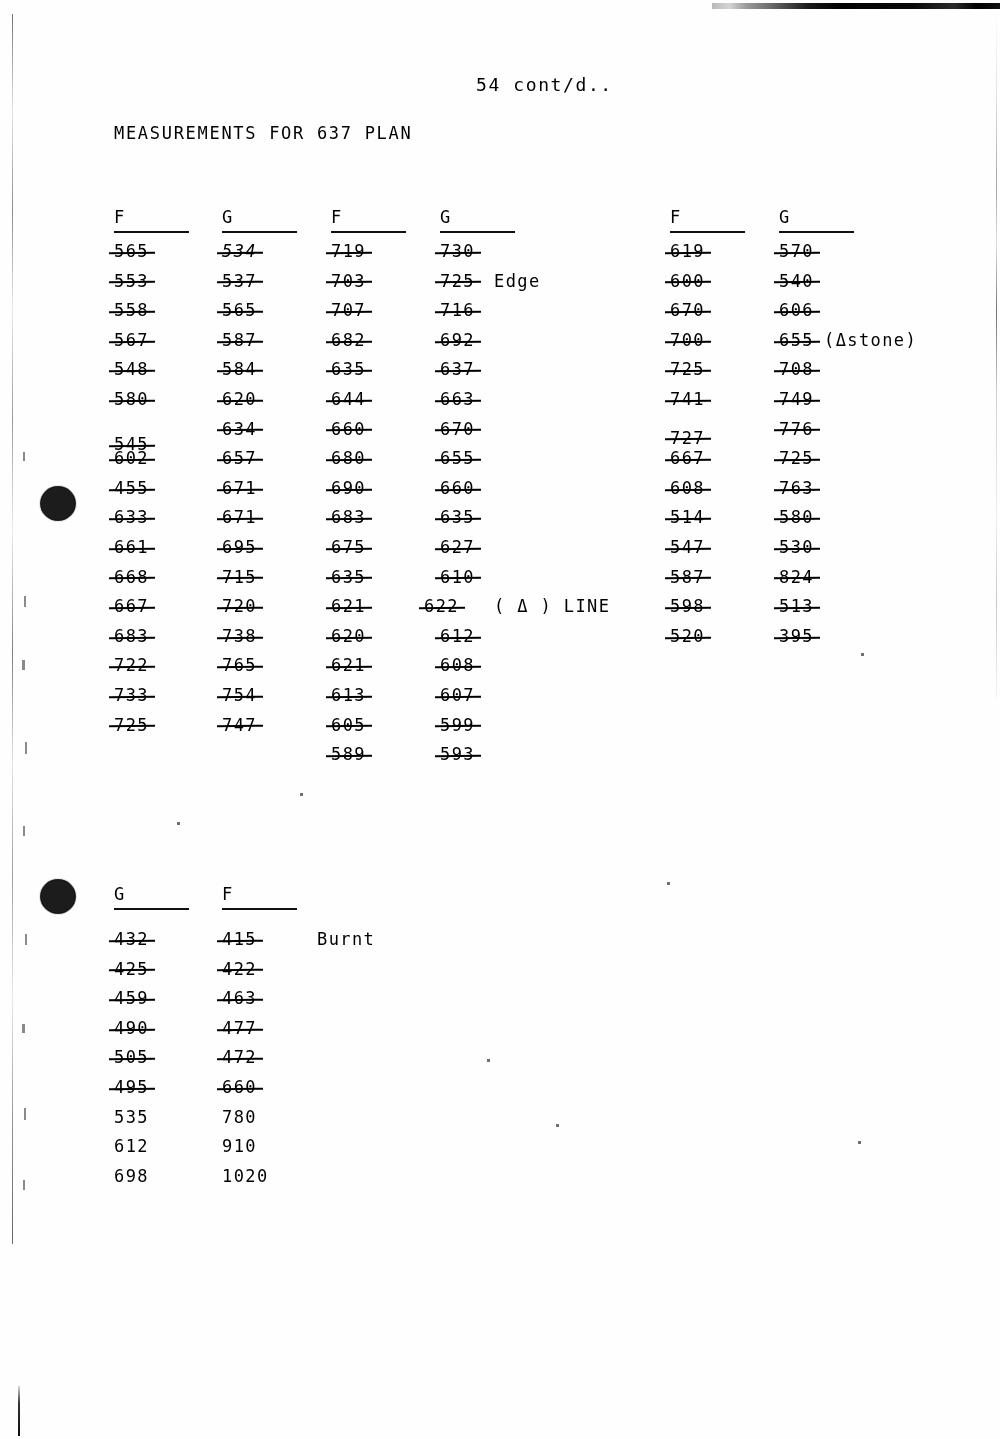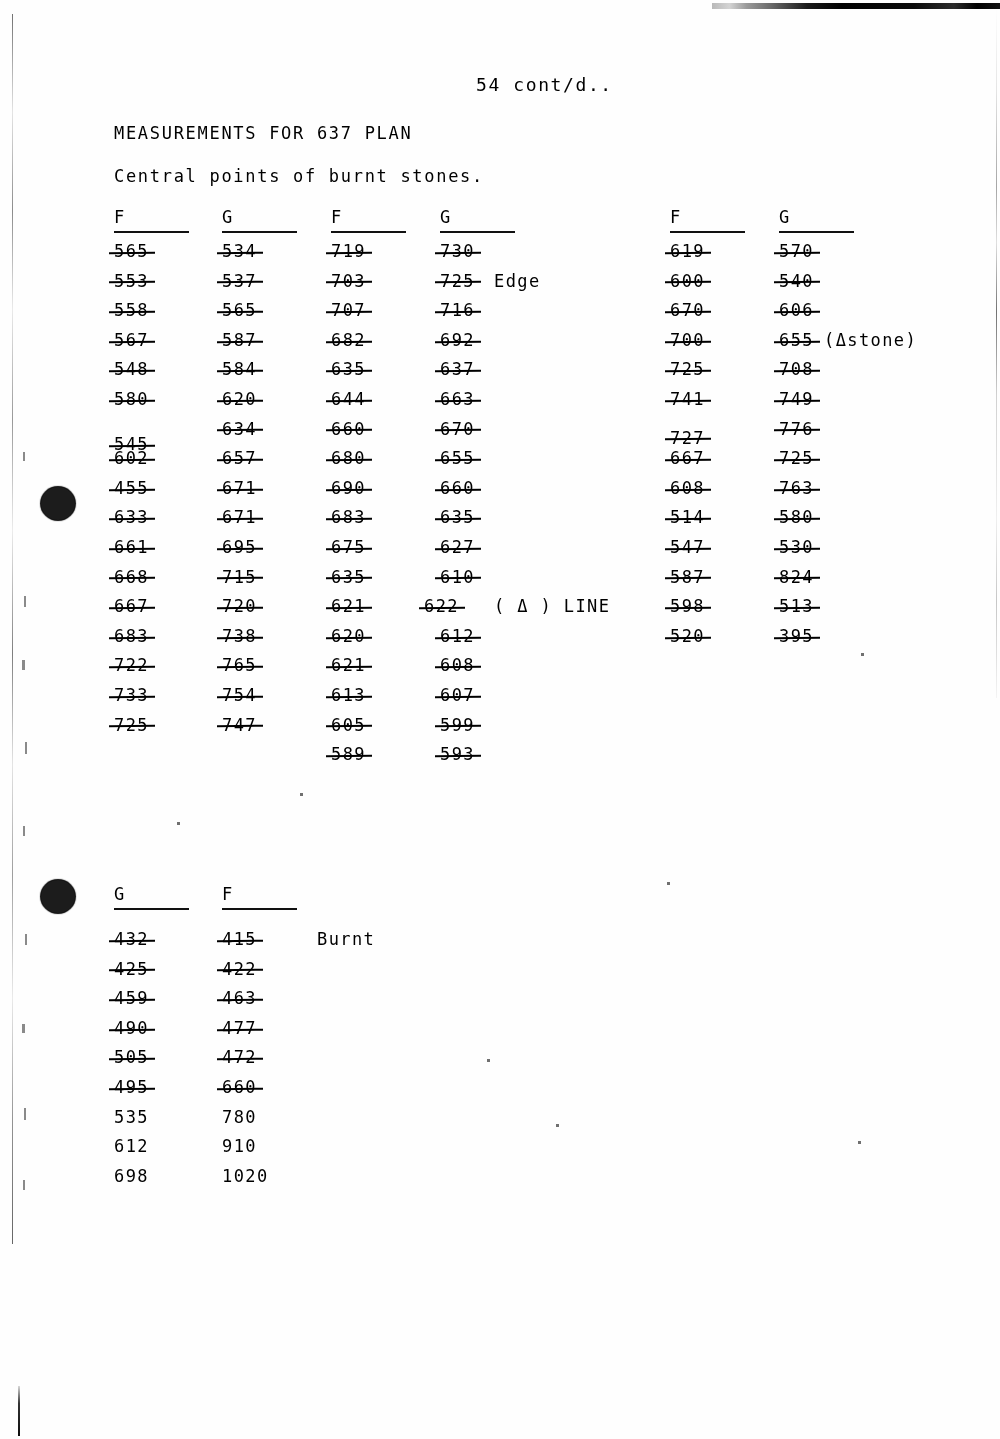--- a/index.html
+++ b/index.html
@@ -176,30 +176,29 @@
   <div class="dotmark" style="left:487px; top:1059px;"></div>
   <div class="dotmark" style="left:556px; top:1124px;"></div>
   <div class="dotmark" style="left:858px; top:1141px;"></div>
   <div class="dotmark" style="left:177px; top:822px;"></div>
   <div class="dotmark" style="left:861px; top:653px;"></div>
 
   <div class="t page-no" style="left:476px; top:76px;">54 cont/d..</div>
 
   <div class="t heading" style="left:114px; top:125px;">MEASUREMENTS FOR 637 PLAN</div>
 
-  <div class="t heading" style="left:114px; top:168px;">Central points of burnt stones.</div>
 
   <div id="table-one"></div>
 
   <div id="table-two"></div>
 
 <div class="colhead" style="left: 114px; top: 209px;"><span>F</span><span class="rule"></span></div>
     <div class="colhead" style="left: 222px; top: 209px;"><span>G</span><span class="rule"></span></div>
     <div class="cell struck" style="left: 114px; top: 243px;">565</div>
-    <div class="cell struck" style="left: 222px; top: 243px;">534</div>
+    <div class="cell struck" style="left: 222px; top: 243px; font-style: italic;">534</div>
     <div class="cell struck" style="left: 114px; top: 272.6px;">553</div>
     <div class="cell struck" style="left: 222px; top: 272.6px;">537</div>
     <div class="cell struck" style="left: 114px; top: 302.2px;">558</div>
     <div class="cell struck" style="left: 222px; top: 302.2px;">565</div>
     <div class="cell struck" style="left: 114px; top: 331.8px;">567</div>
     <div class="cell struck" style="left: 222px; top: 331.8px;">587</div>
     <div class="cell struck" style="left: 114px; top: 361.4px; text-align: right;">548</div>
     <div class="cell struck" style="left: 222px; top: 361.4px;">584</div>
     <div class="cell struck" style="left: 114px; top: 391px;">580</div>
     <div class="cell struck" style="left: 222px; top: 391px;">620</div>

